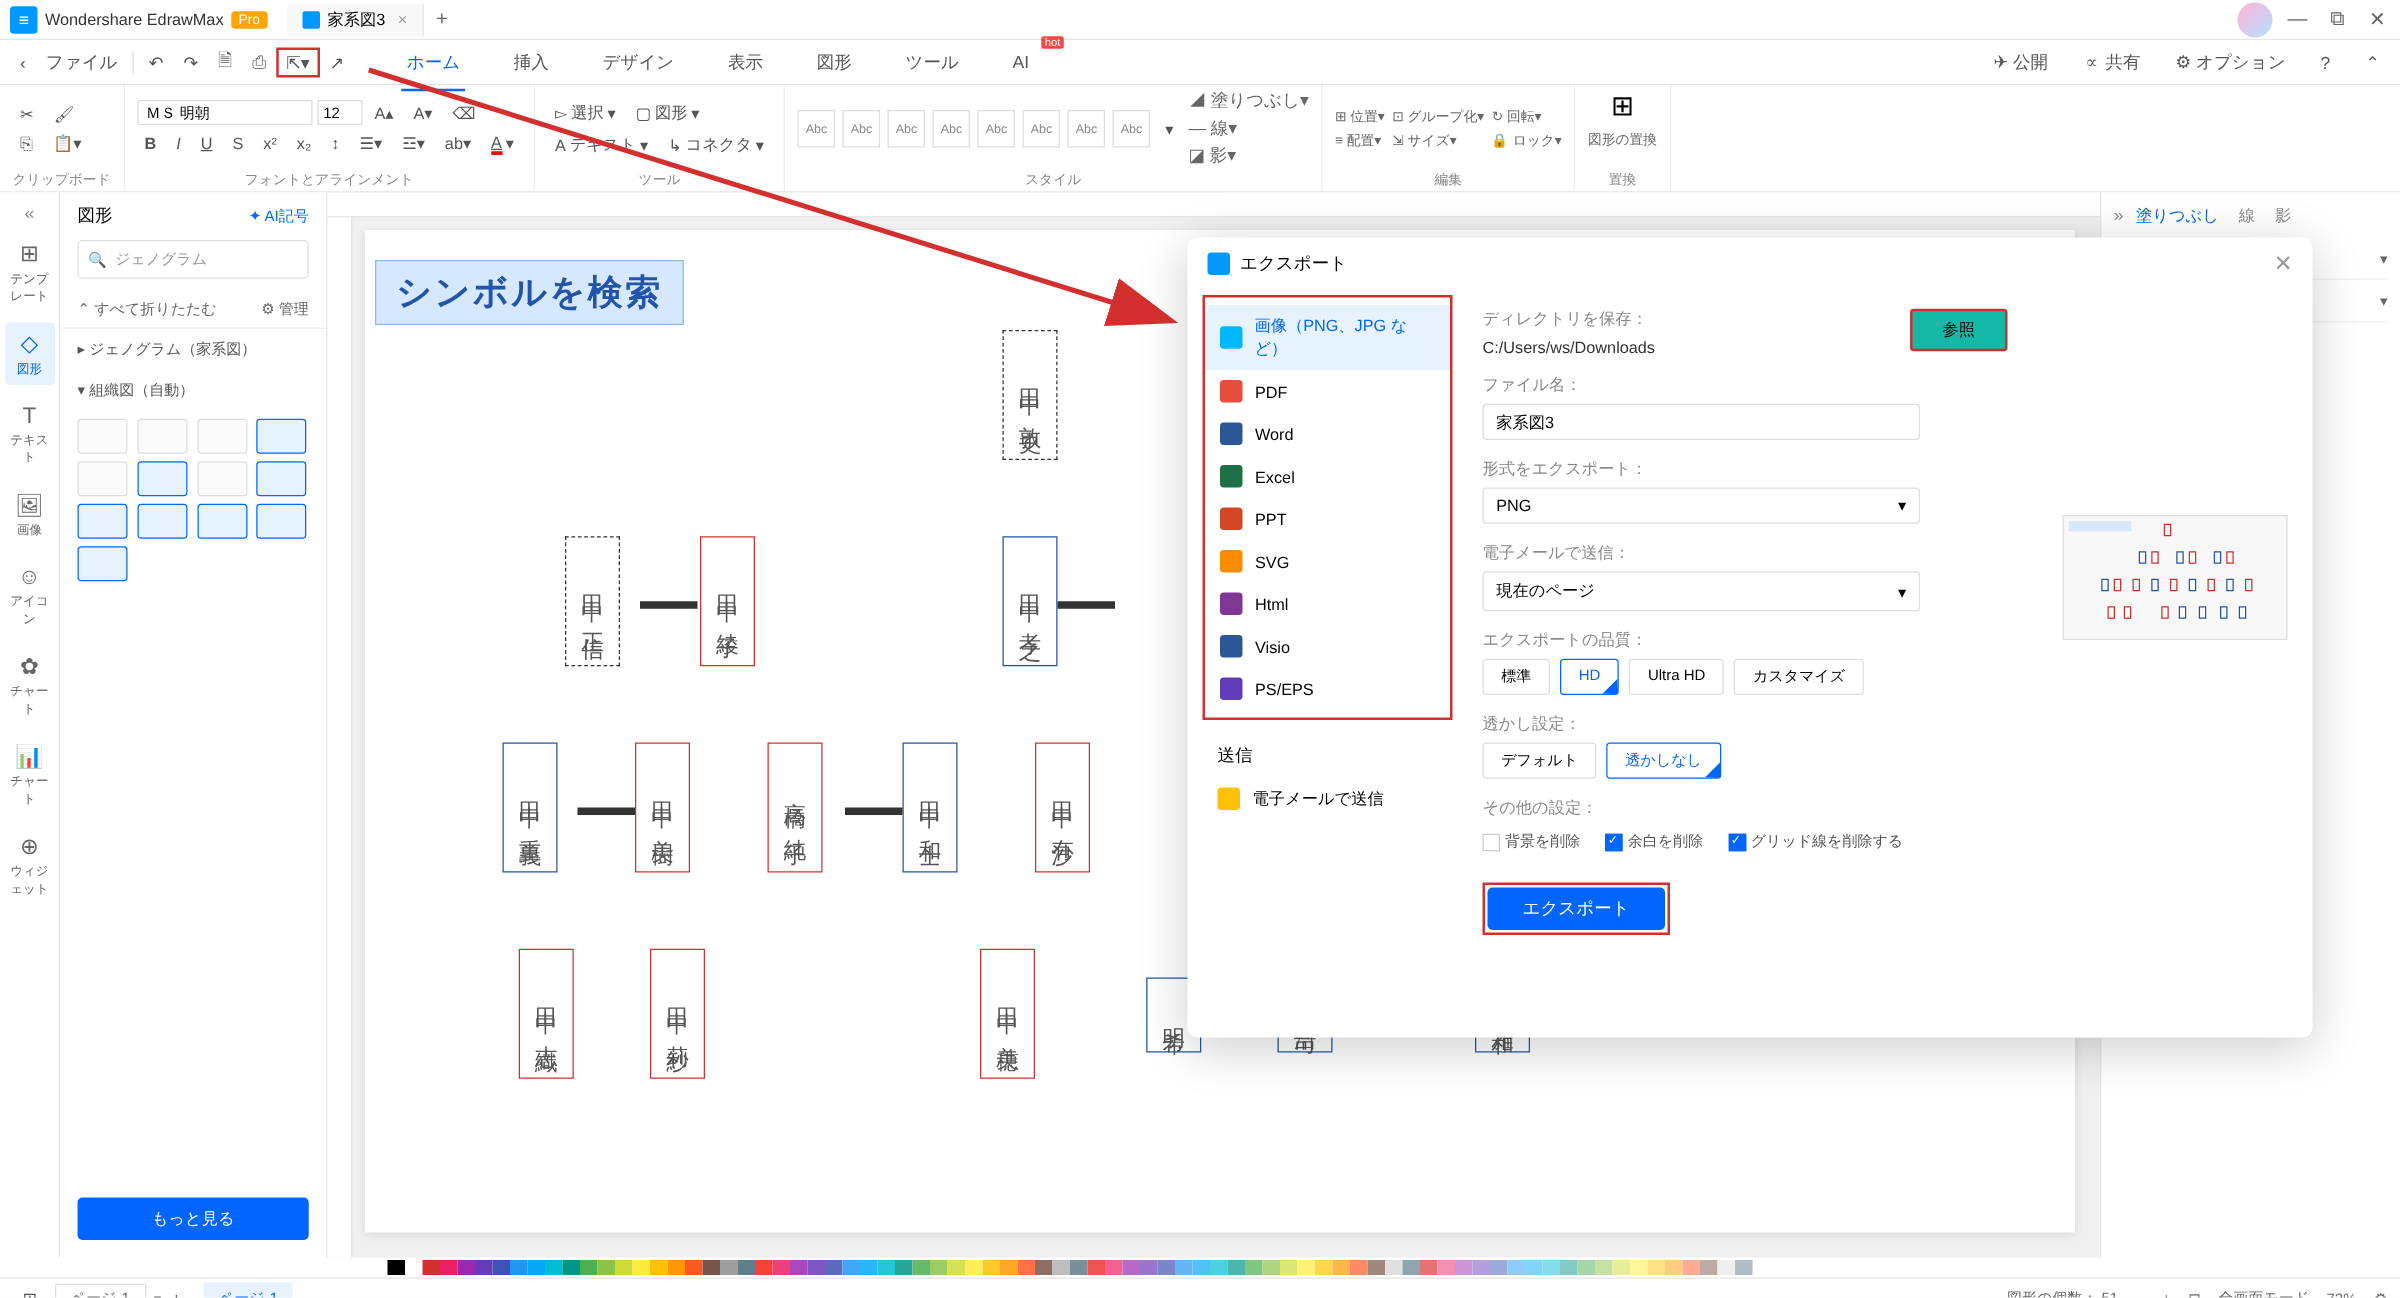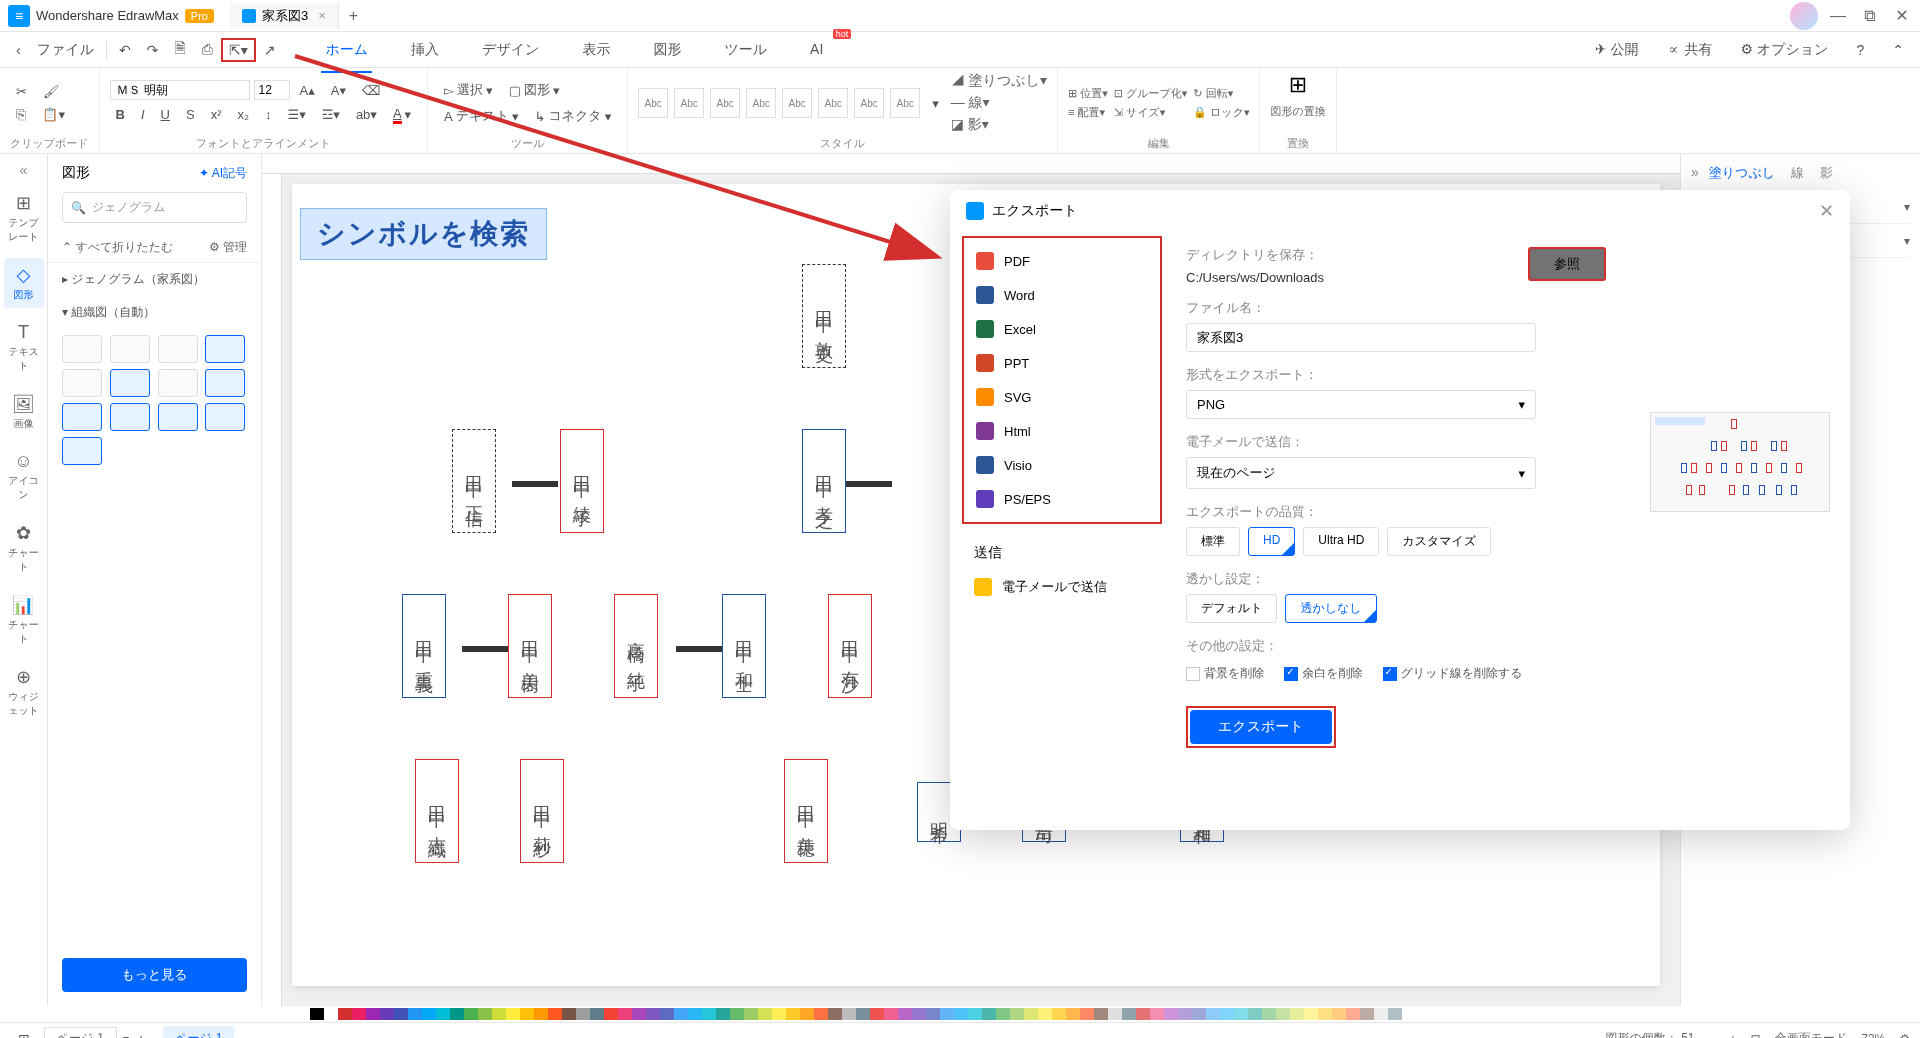--- a/index.html
+++ b/index.html
@@ -92,21 +92,21 @@
 .dialog-left { width: 200px; border: 2px solid #d32f2f; margin: 4px 0 4px 12px; padding: 6px 0; }
 .export-fmt { display: flex; align-items: center; gap: 10px; padding: 8px 12px; font-size: 13px; cursor: pointer; }
 .export-fmt.active { background: #e6f2ff; color: #0066ff; }
 .export-fmt-icon { width: 18px; height: 18px; border-radius: 3px; }
 .send-section { padding: 16px 12px 8px; font-size: 14px; font-weight: 500; }
 .dialog-middle { flex: 1; padding: 10px 24px; }
 .form-label { font-size: 13px; color: #888; margin-bottom: 6px; margin-top: 14px; }
 .form-label:first-child { margin-top: 4px; }
 .dir-row { display: flex; align-items: center; gap: 10px; }
 .dir-path { font-size: 13px; color: #333; flex: 1; }
-.browse-btn { border: 2px solid #d32f2f; padding: 6px 24px; font-size: 13px; cursor: pointer; background: #737373; border-radius: 3px; }
+.browse-btn { border: 2px solid #d32f2f; padding: 6px 24px; font-size: 13px; cursor: pointer; background: #14b8a6; border-radius: 3px; }
 .form-input { border: 1px solid #ddd; padding: 6px 10px; font-size: 13px; width: 350px; border-radius: 3px; }
 .form-select { border: 1px solid #ddd; padding: 6px 10px; font-size: 13px; width: 350px; border-radius: 3px; display: flex; justify-content: space-between; align-items: center; background: #fff; }
 .quality-row { display: flex; gap: 8px; }
 .quality-btn { border: 1px solid #ddd; padding: 5px 14px; font-size: 12px; cursor: pointer; border-radius: 3px; background: #fff; position: relative; }
 .quality-btn.active { border-color: #0066ff; color: #0066ff; }
 .quality-btn.active::after { content: ""; position: absolute; right: 0; bottom: 0; border: 6px solid transparent; border-right-color: #0066ff; border-bottom-color: #0066ff; }
 .check-row { display: flex; gap: 20px; align-items: center; font-size: 12px; color: #555; margin-top: 10px; }
 .checkbox { width: 14px; height: 14px; border: 1px solid #ccc; display: inline-block; margin-right: 4px; vertical-align: middle; }
 .checkbox.checked { background: #0066ff; border-color: #0066ff; position: relative; }
 .checkbox.checked::after { content: "✓"; color: #fff; font-size: 10px; position: absolute; left: 1px; top: -2px; }
@@ -383,20 +383,24 @@
 
 <div class="dialog">
   <div class="dialog-header">
     <div style="width:18px;height:18px;background:#0098ff;border-radius:3px"></div>
     <span class="dialog-title">エクスポート</span>
     <span class="dialog-close">✕</span>
   </div>
   <div class="dialog-body">
     <div>
       <div class="dialog-left" id="format-list">
+          <div class="export-fmt active">
+            <div class="export-fmt-icon" style="background:#00b8ff"></div>
+            <span>画像（PNG、JPG など）</span>
+          </div>
           <div class="export-fmt">
             <div class="export-fmt-icon" style="background:#e74c3c"></div>
             <span>PDF</span>
           </div>
           <div class="export-fmt">
             <div class="export-fmt-icon" style="background:#2b5797"></div>
             <span>Word</span>
           </div>
           <div class="export-fmt">
             <div class="export-fmt-icon" style="background:#1e7145"></div>

